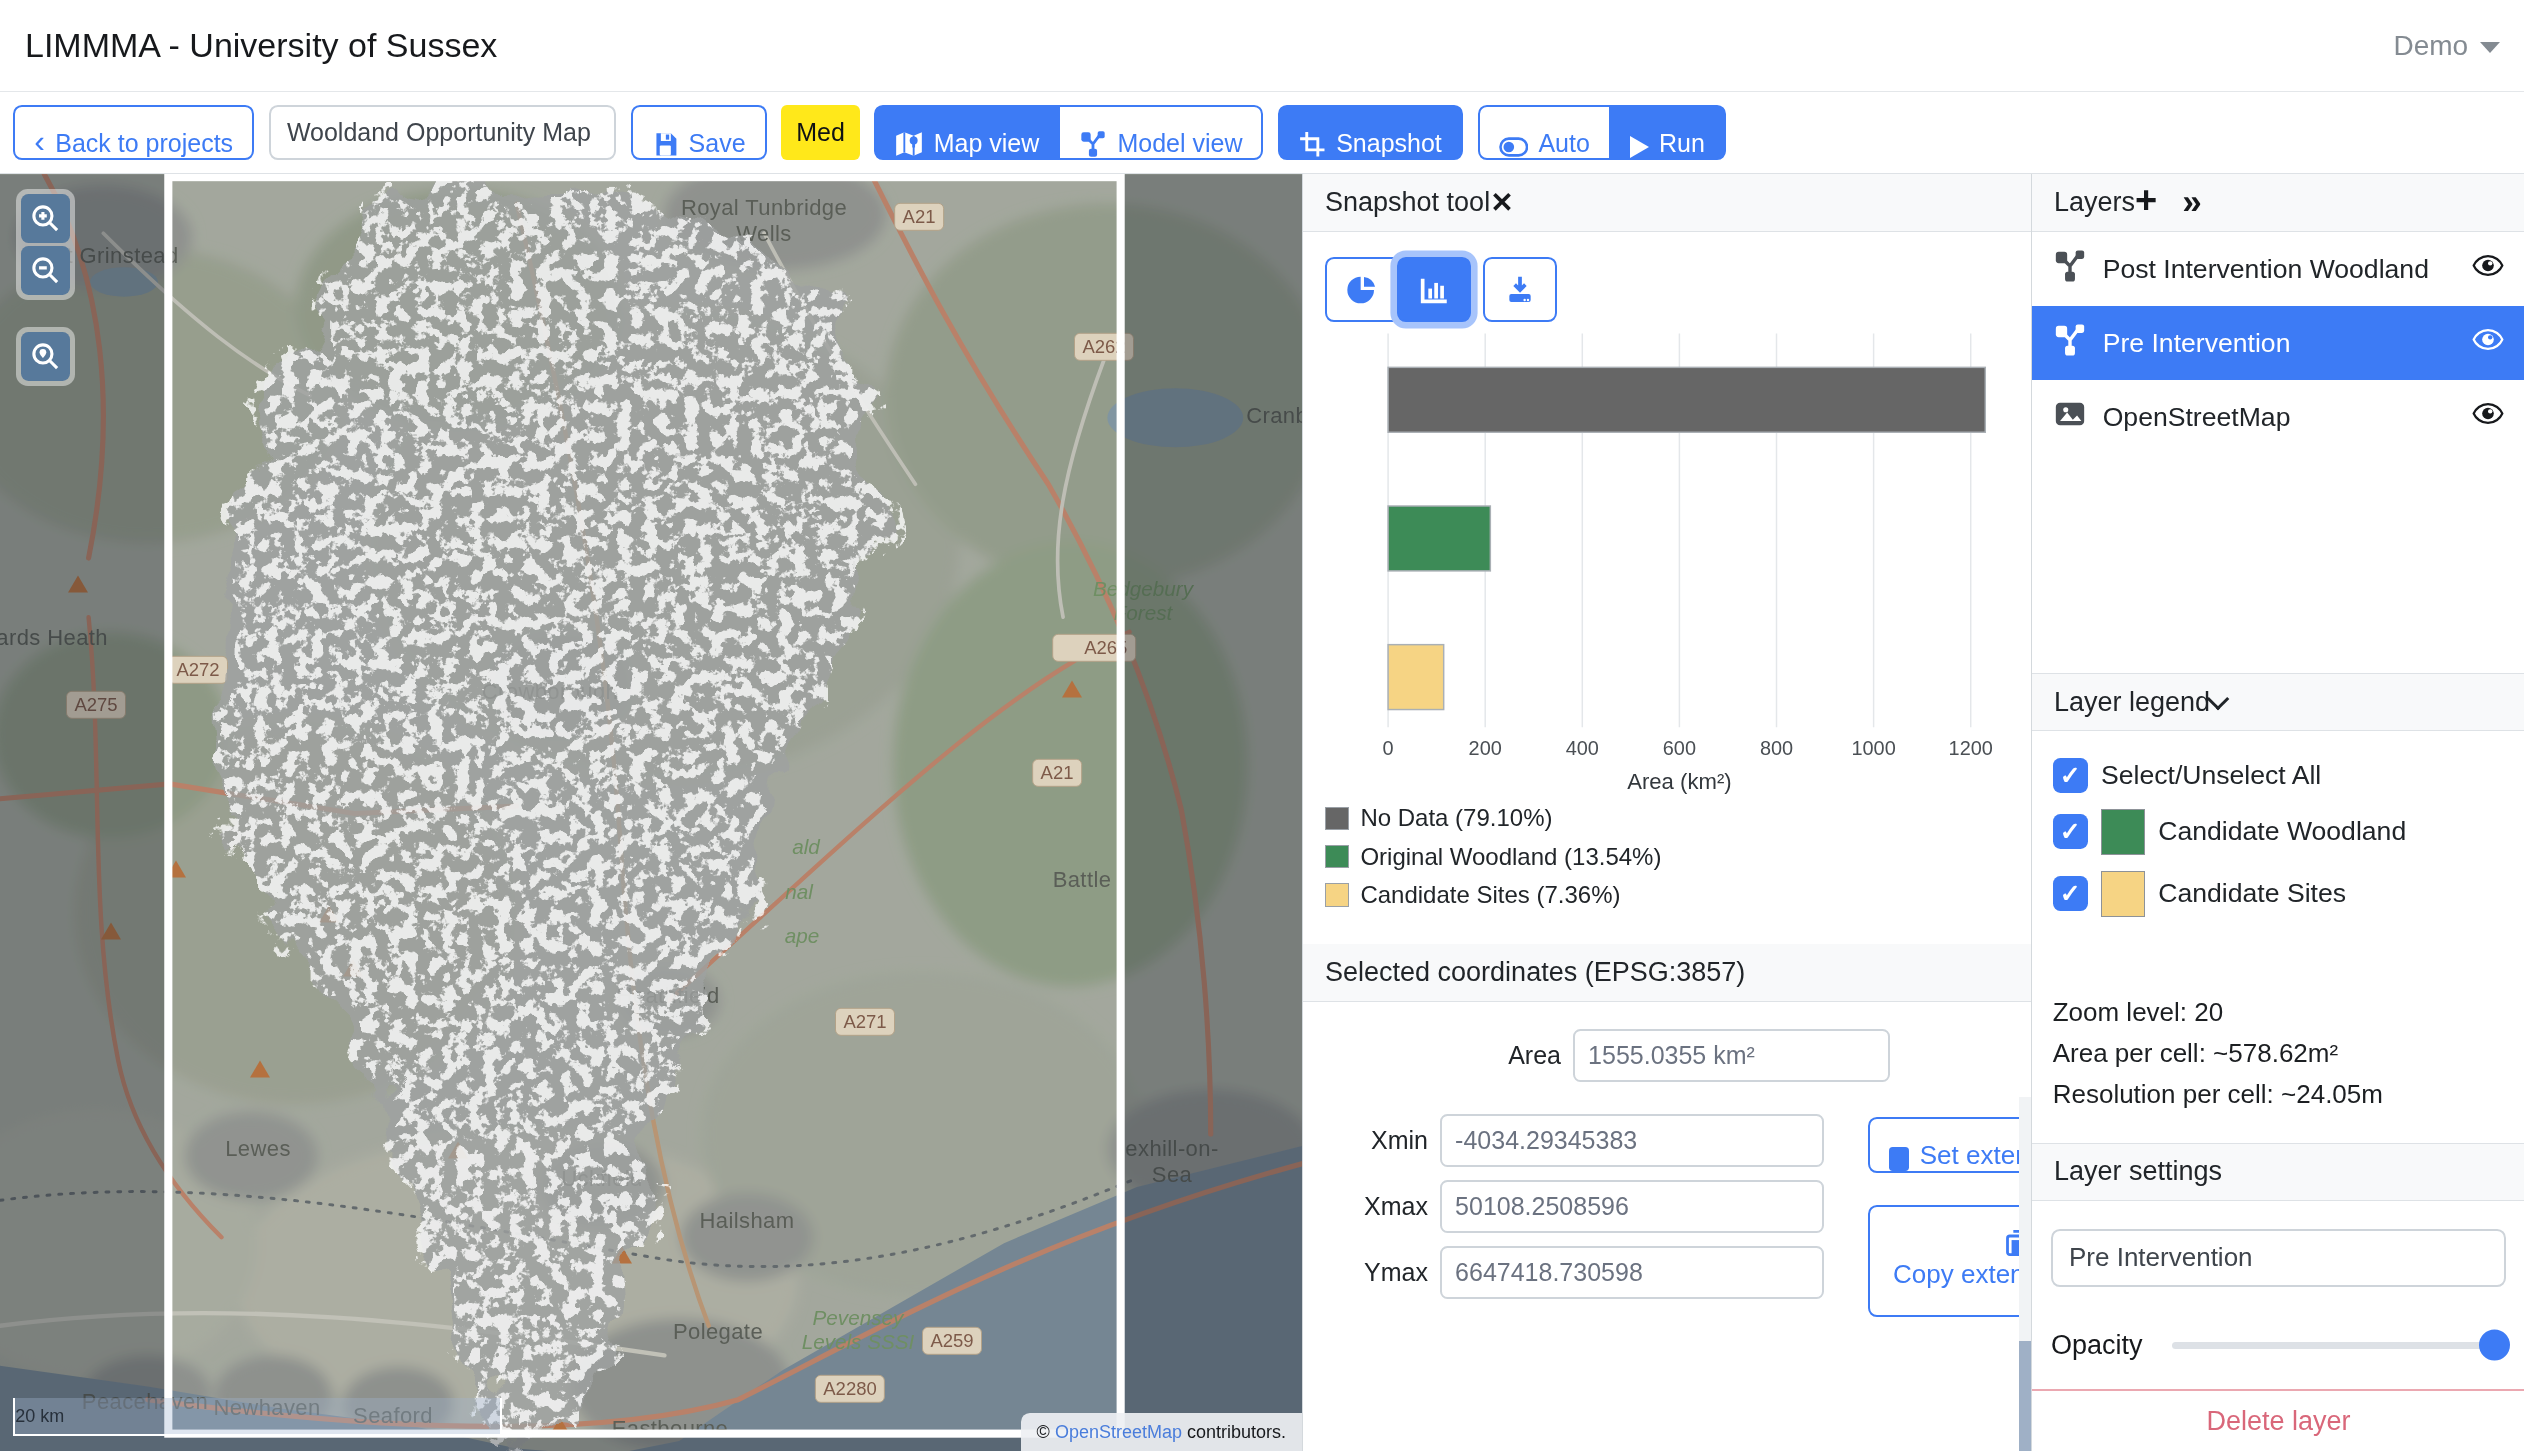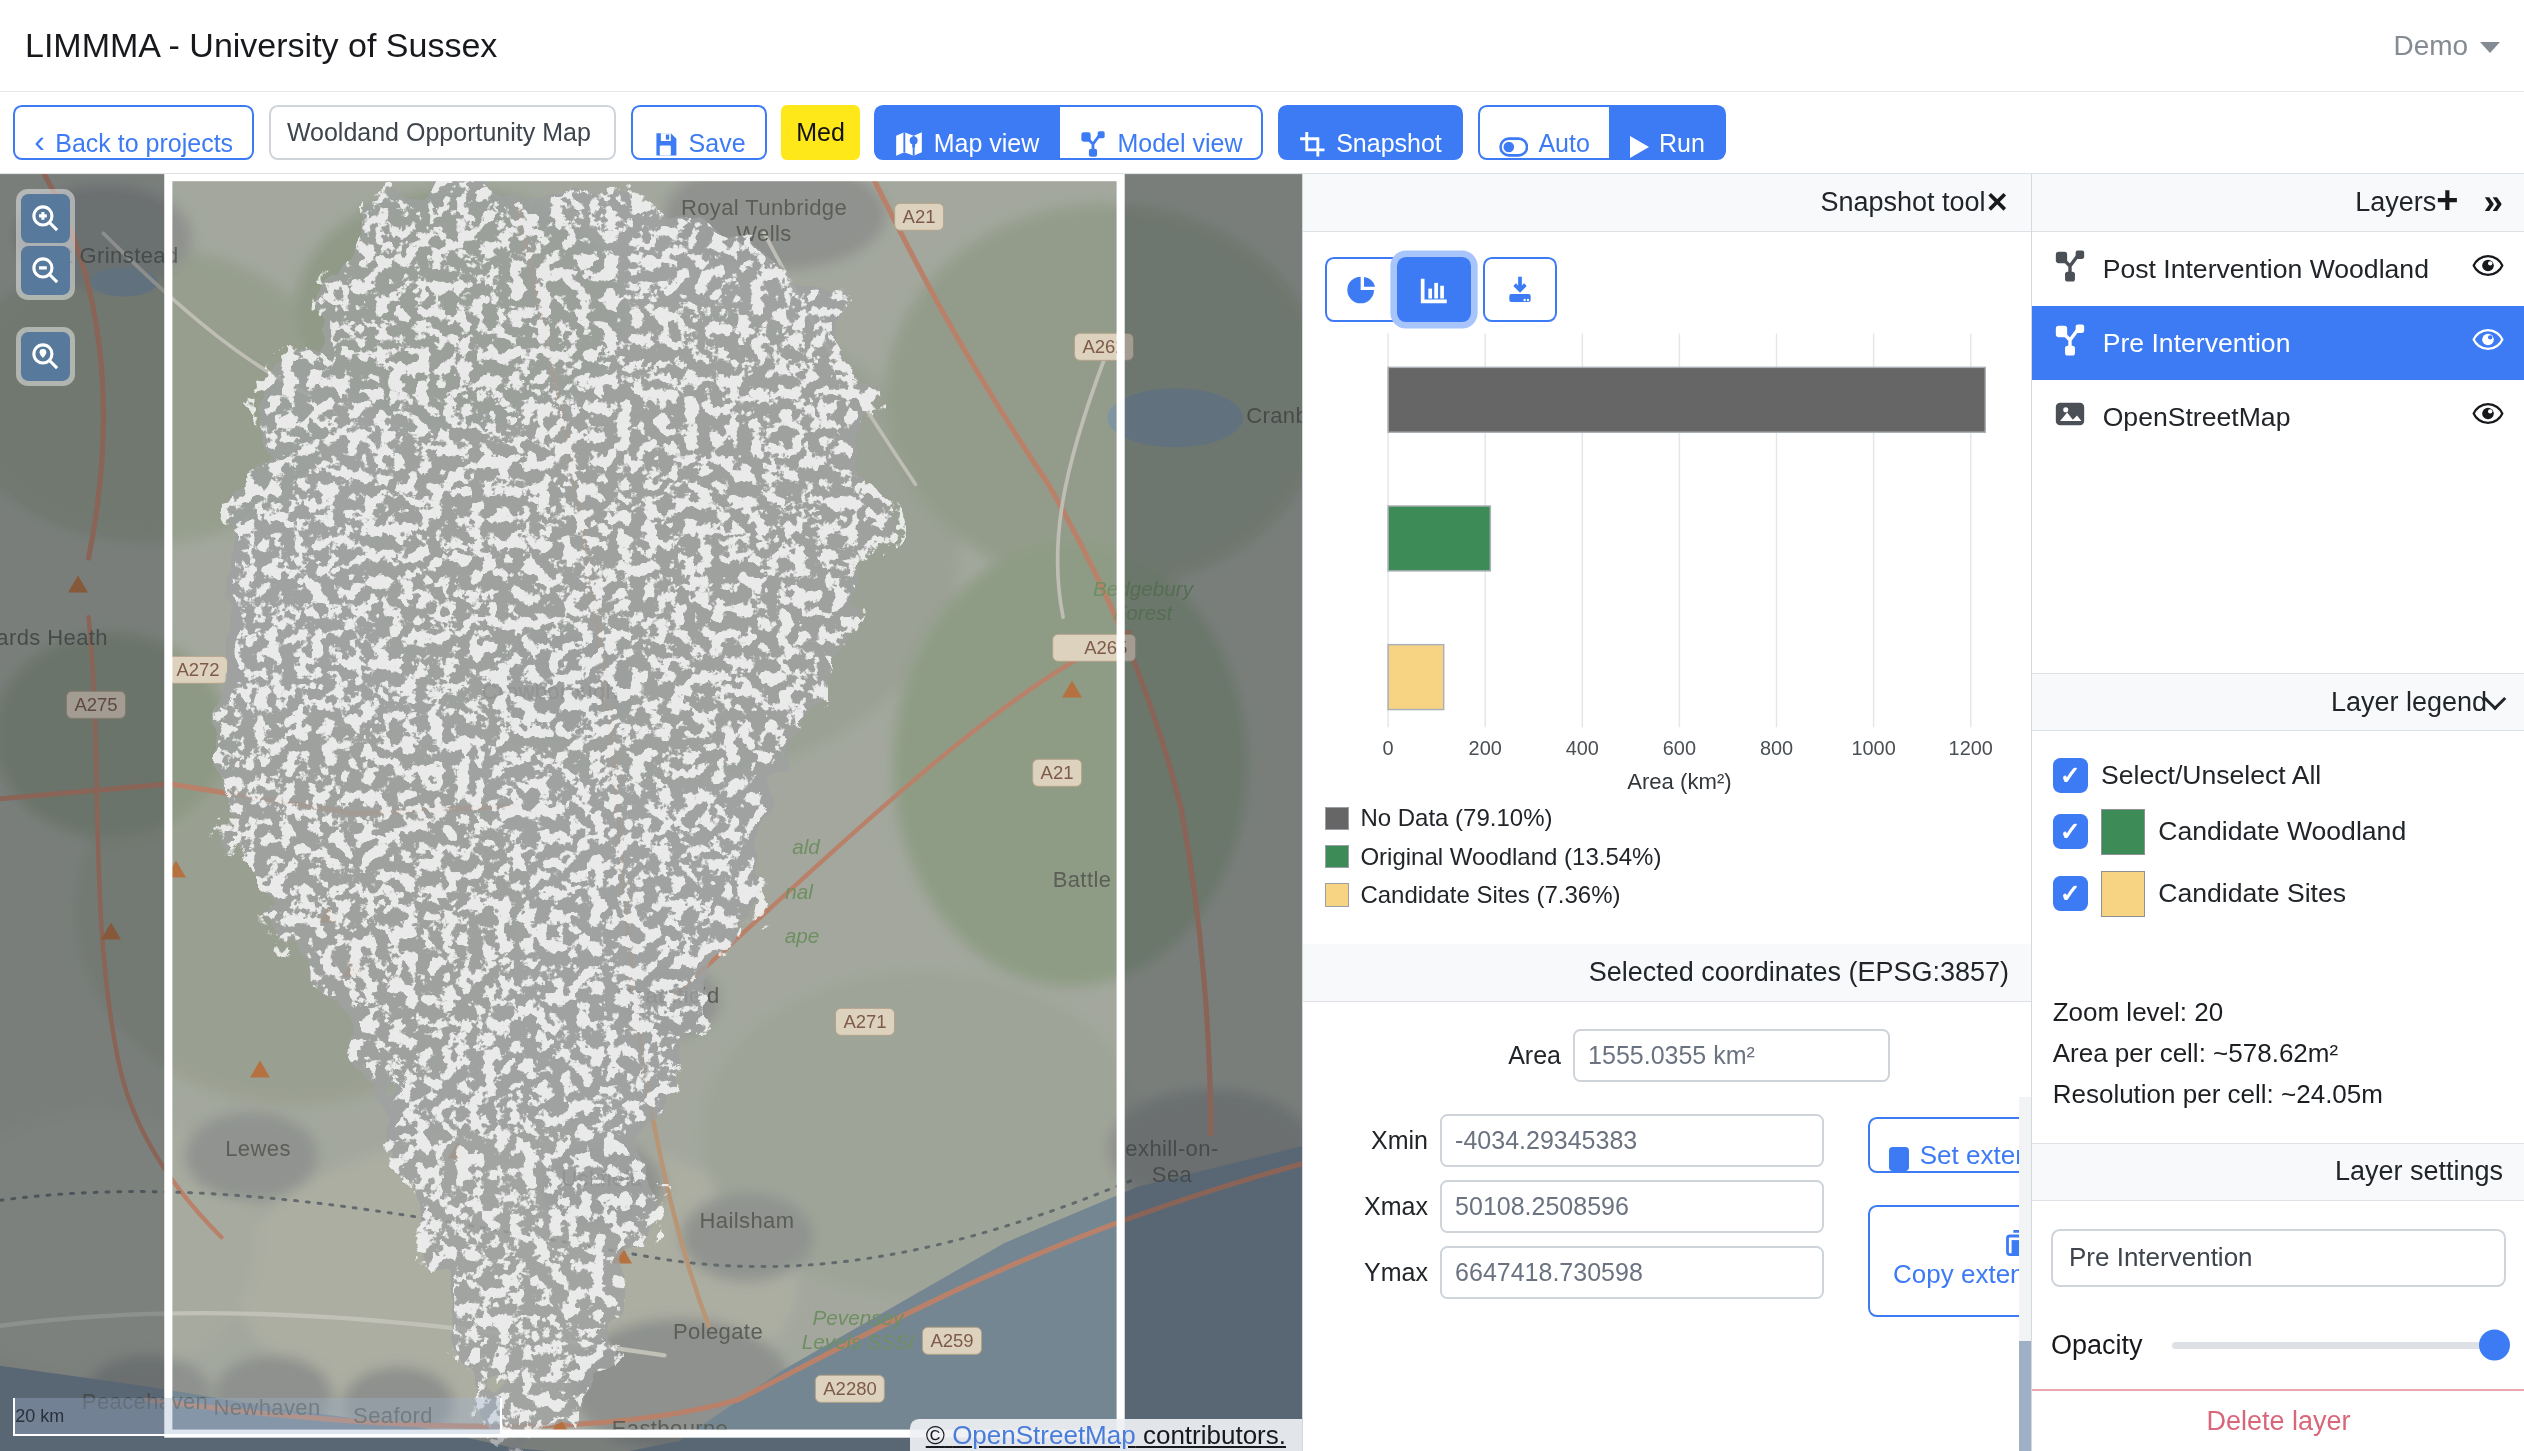--- a/index.html
+++ b/index.html
@@ -34,21 +34,21 @@
   
   .main { display:flex; height:1279px; border-top:1.5px solid #dee2e6; }
   .map-area { position:relative; width:1303px; height:100%; overflow:hidden; background:#b7bbae;
     border-right:1.5px solid #d4d9dd; flex:none; }
   .map-area svg.layer { position:absolute; left:0; top:0; }
   .snapshot-panel { width:729px; flex:none; background:#fff; border-right:1.5px solid #d4d9dd;
     position:relative; overflow:hidden; }
   .sidebar { flex:1; background:#fff; position:relative; }
 
   .panel-header { background:#f8f9fa; border-bottom:1.5px solid #dee2e6; border-top:1.5px solid #dee2e6;
-    height:58px; display:flex; align-items:center; justify-content:flex-end; padding:0 22px;
+    height:58px; display:flex; align-items:center; justify-content:flex-start; padding:0 22px;
     font-size:27px; color:#212529; }
   .panel-header:first-child { border-top:none; }
   .close-x::before { content:"✕"; font-weight:bold; font-size:28px; color:#17191c; }
 
   
   .snap-body { padding:25px 22px 0 22px; }
   .chart-btns { display:flex; margin-bottom:7.4px; }
   .cbtn { width:74px; height:65px; border:2.2px solid #3d7bf5; background:#fff; border-radius:8.9px;
     display:flex; align-items:center; justify-content:center; cursor:pointer; }
   .cbtn + .cbtn { margin-left:-2.2px; }
@@ -119,21 +119,21 @@
   .zoom-ctrls { position:absolute; left:16px; top:14.8px; display:flex; flex-direction:column; gap:26.6px; }
   .zgroup { background:rgba(255,255,255,.45); border-radius:11.8px; padding:5.2px; display:flex;
     flex-direction:column; gap:3px; }
   .zbtn { width:49px; height:49px; background:#57799b; border-radius:7.4px; display:flex;
     align-items:center; justify-content:center; cursor:pointer; }
   .scale-bar { position:absolute; left:13.3px; bottom:16px; width:489px; height:38px;
     background:rgba(160,180,210,.35); border-left:2.2px solid #fff; border-right:2.2px solid #fff;
     border-bottom:2.2px solid #fff; display:flex; align-items:center; justify-content:flex-start;
     font-size:18px; color:#27303b; }
   .attribution { position:absolute; right:0; bottom:0; background:rgba(238,240,243,.92);
-    border-top-left-radius:8.9px; padding:1px 16px; font-size:26px; color:#17191c;text-decoration:underline; }
+    border-top-left-radius:8.9px; padding:9px 16px; font-size:18px; color:#17191c; }
   .attribution .osm-link { color:#4a7ddb; cursor:pointer; }
 </style>
 </head>
 <body>
 
 <header class="app-header">
   <div class="app-title">LIMMMA - University of Sussex</div>
   <div class="user-menu">
     <span>Demo</span>
     <span class="caret-down"></span>

